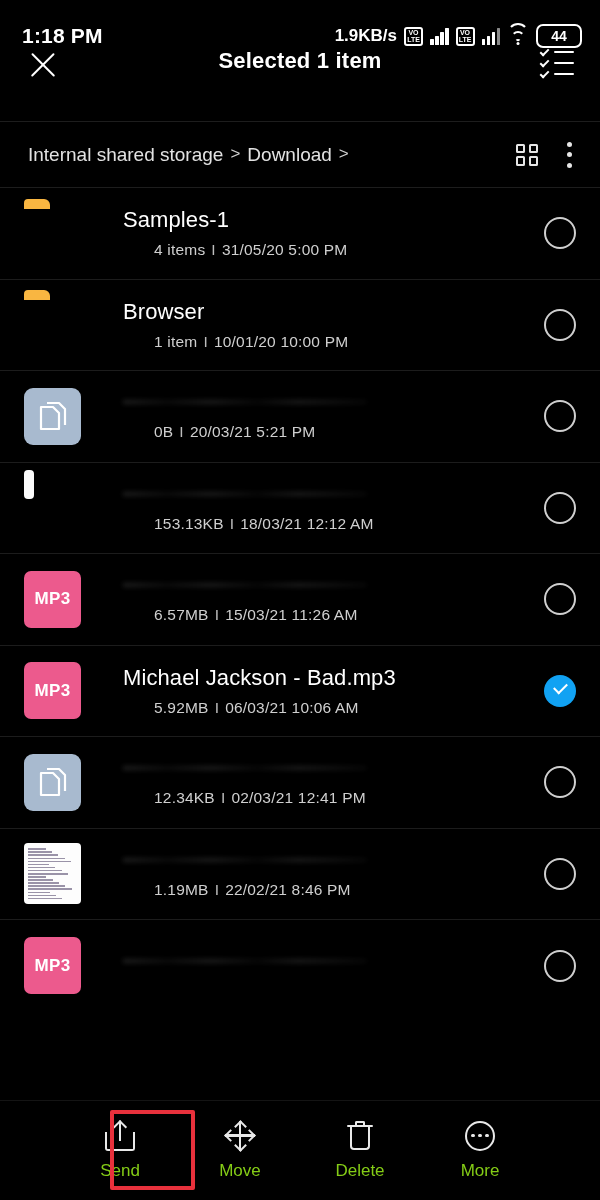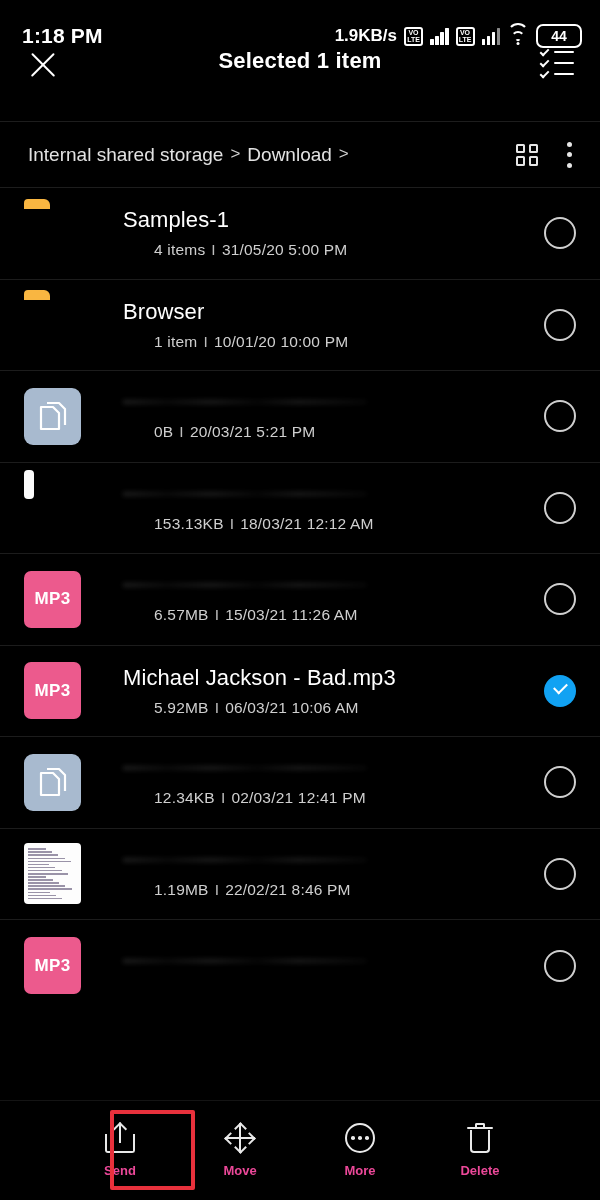--- a/index.html
+++ b/index.html
@@ -145,21 +145,21 @@
   .file-row.clipped { border-bottom:none; }
   .file-row.clipped .row-meta { opacity:.55; }
 
   
   .actionbar {
     position:absolute; left:0; bottom:0; width:600px; height:100px;
     background:#000; border-top:1px solid #141414;
     display:flex; align-items:center; justify-content:space-around; padding:0 60px;
   }
   .action { display:flex; flex-direction:column; align-items:center; gap:10px; width:86px; position:relative; padding:10px 0; }
-  .action .lbl { font-size:13px; color:#ec4899;font-weight:bold; }
+  .action .lbl { font-size:17px; color:#84cc16; }
 
   .ic-send { width:30px; height:30px; position:relative; }
   .ic-send .box {
     position:absolute; left:0; bottom:0; width:30px; height:19px;
     border:2.2px solid #e9e9e9; border-top:none; border-radius:0 0 3px 3px;
   }
   .ic-send .arw { position:absolute; left:13.7px; top:0; width:2.4px; height:20px; background:#e9e9e9; }
   .ic-send .tip {
     position:absolute; left:9.6px; top:1px; width:10px; height:10px;
     border-left:2.4px solid #e9e9e9; border-top:2.4px solid #e9e9e9; transform:rotate(45deg);
@@ -398,31 +398,31 @@
         <span class="hl"></span>
           <span class="vl"></span>
         <span class="a up"></span>
           <span class="a dn"></span>
           <span class="a lf"></span>
           <span class="a rt"></span>
       </span>
       <span class="lbl">Move</span>
     </div>
     <div class="action">
-      <span class="ic-more">
-          <b></b>
-          <b></b>
-          <b></b>
-        </span>
-      <span class="lbl">More</span>
-    </div>
-    <div class="action">
       <span class="ic-del">
         <span class="hdl"></span>
           <span class="lid"></span>
           <span class="can"></span>
       </span>
       <span class="lbl">Delete</span>
     </div>
+    <div class="action">
+      <span class="ic-more">
+          <b></b>
+          <b></b>
+          <b></b>
+        </span>
+      <span class="lbl">More</span>
+    </div>
   </div>
 
   <div class="hl-box" style="border-color: rgb(232, 49, 60);"></div>
 </div>
 
 </body></html>

